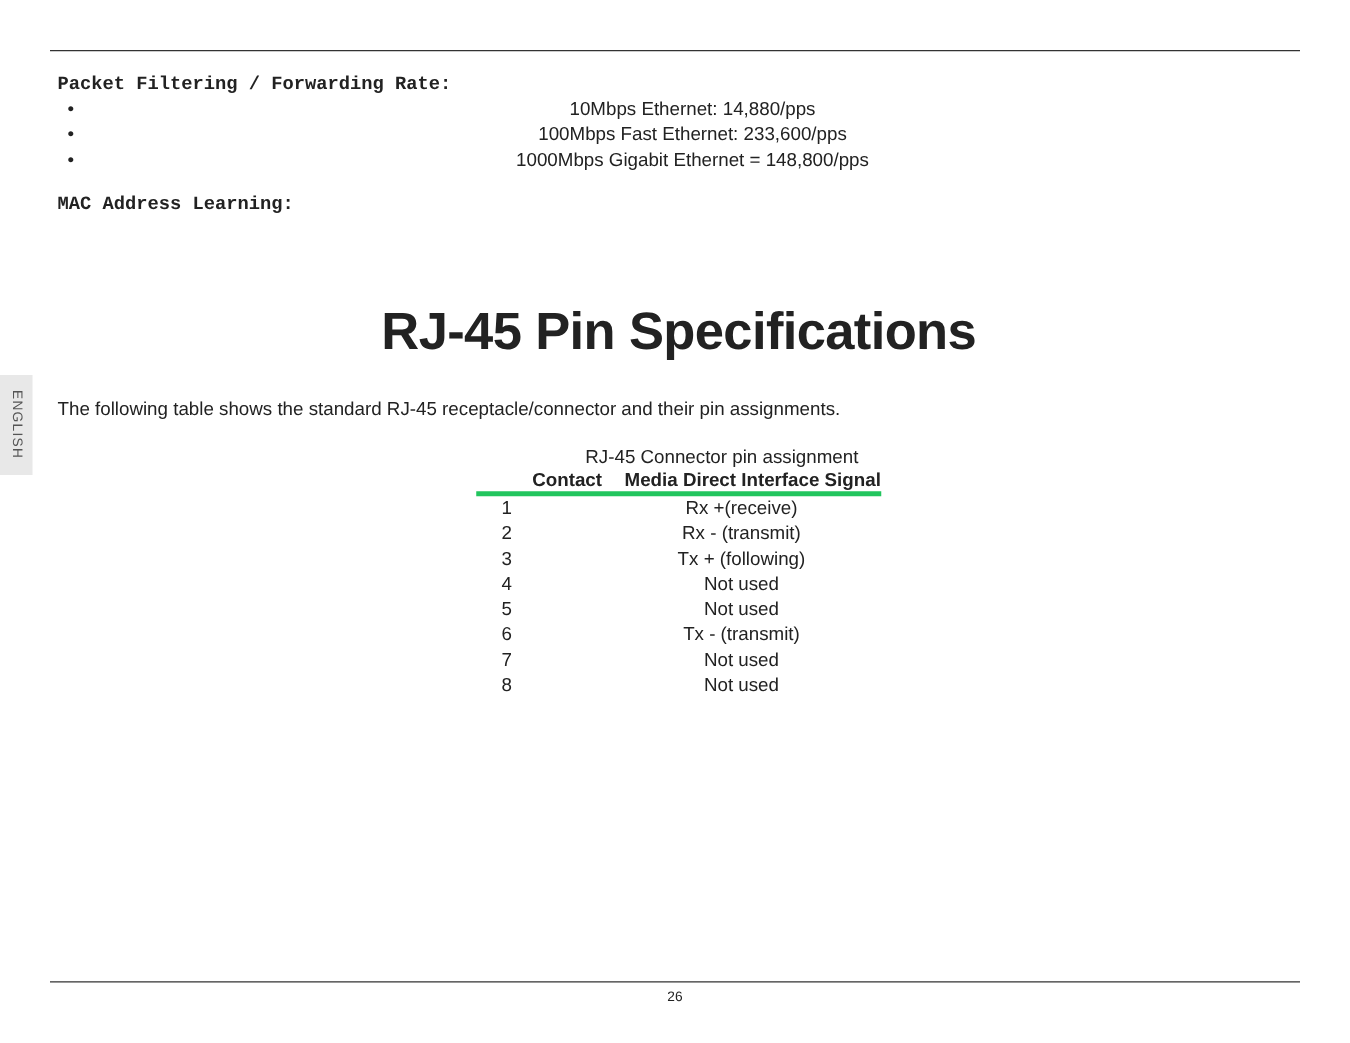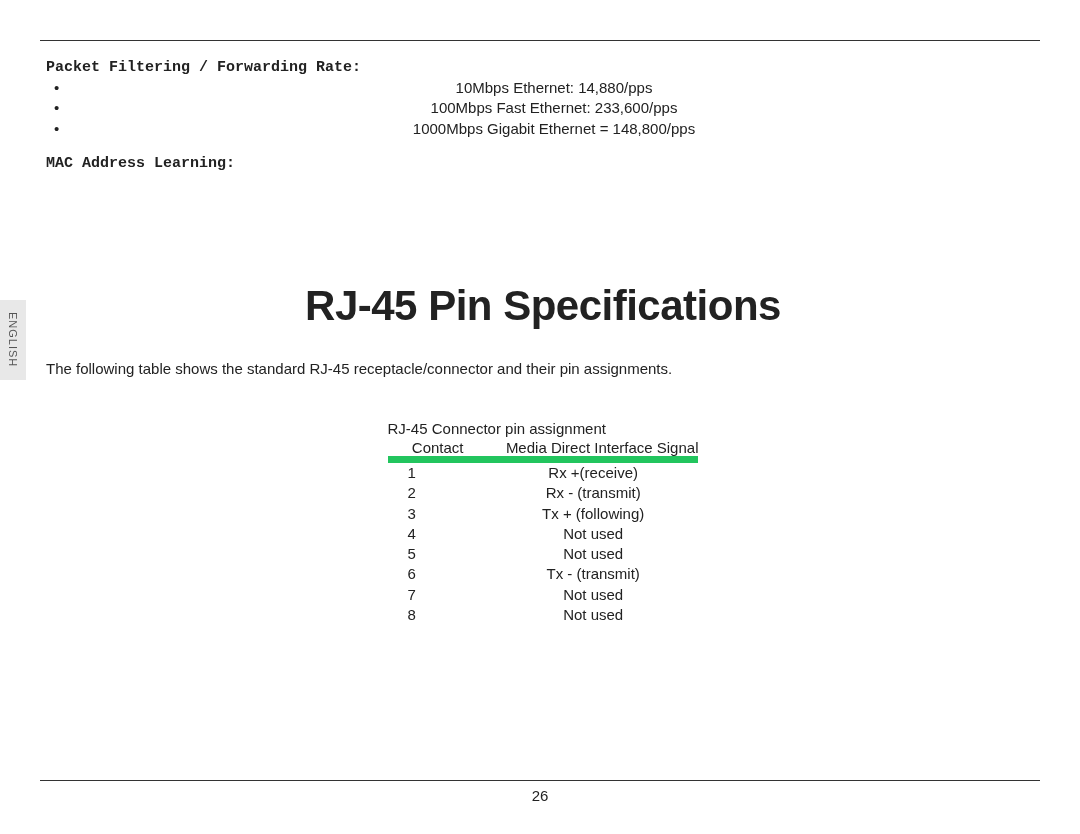--- a/index.html
+++ b/index.html
@@ -61,45 +61,45 @@
       writing-mode: vertical-rl;
       text-orientation: mixed;
       font-size: 11px;
       letter-spacing: 1px;
       color: #555;
     }
     .title {
       font-size: 42px;
       font-weight: 700;
       text-align: center;
-      margin-top: 110px;
+      margin-top: 69px;
       margin-bottom: 30px;
       letter-spacing: -0.5px;
     }
     .intro {
       font-size: 15px;
-      margin-bottom: 42px;
+      margin-bottom: 20px;
     }
     .table-wrap {
       display: flex;
       justify-content: center;
     }
     .pin-table {
       border-collapse: collapse;
       font-size: 15px;
     }
     .pin-table .caption {
-      text-align: left;
+      text-align: right;
       padding-bottom: 0;
     }
     .pin-table th {
-      font-weight: 400;
-      text-align: center;
+      font-weight: 700;
+      text-align: right;
       padding: 0 18px 0 0;
-      border-bottom: 7px solid #22c55e;
+      border-bottom: 4px solid #22c55e;
     }
     .pin-table th:last-child {
       padding-right: 0;
     }
     .pin-table td {
       padding: 0 18px 0 0;
       line-height: 1.35;
       text-align: center;
     }
     .pin-table td.contact {
@@ -112,21 +112,21 @@
       left: 40px;
       right: 40px;
       bottom: 30px;
     }
     .bottom-rule {
       border-top: 1px solid #333;
       margin-bottom: 6px;
     }
     .page-number {
       text-align: center;
-      font-size: 15px;
+      font-size: 11px;
     }
   </style>
 </head>
 <body>
 
 <div class="top-rule"></div>
 
 <div class="side-tab">
   <span>ENGLISH</span>
 </div>

